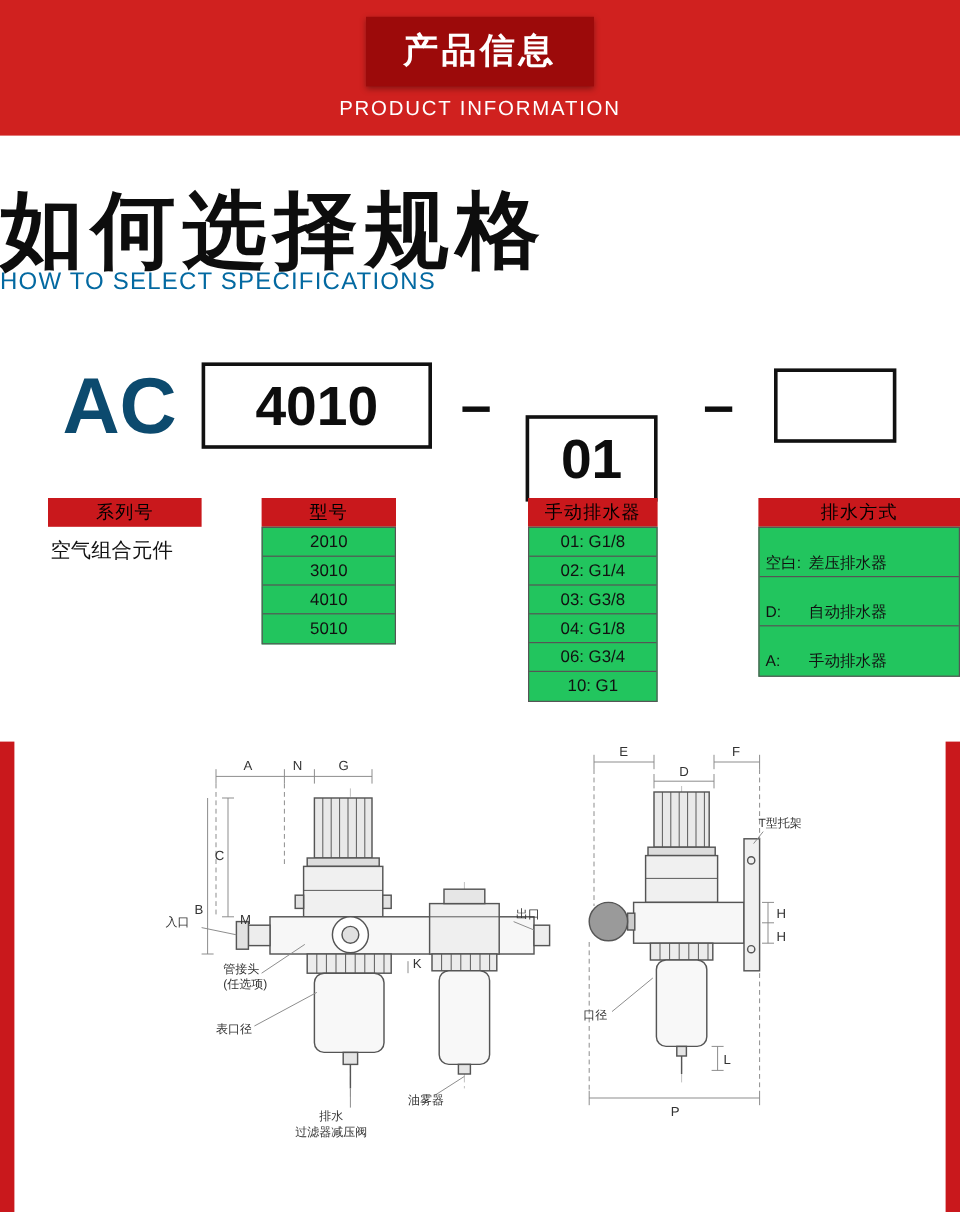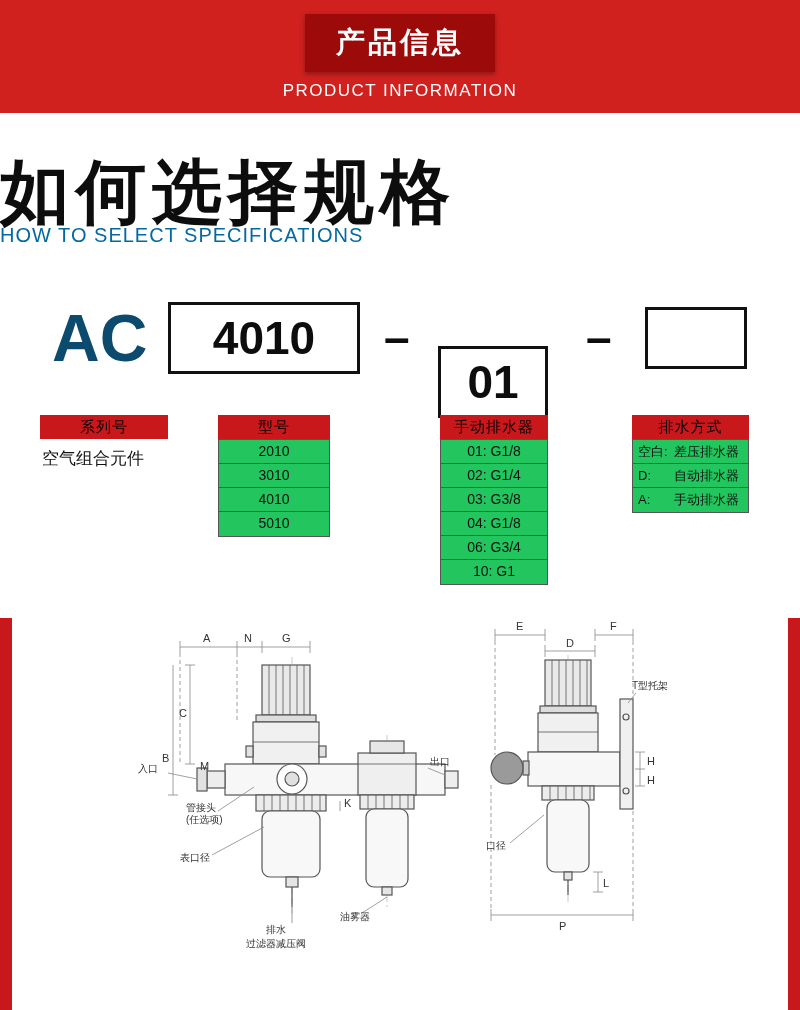--- a/index.html
+++ b/index.html
@@ -24,29 +24,29 @@
   .box2 { left:438px; width:110px;margin-top:44px; }
   .box3 { left:645px; top:5px; width:102px; height:62px; }
   .dash { position:absolute; top:8px; font-size:46px; font-weight:900; color:#0d0d0d; }
   .dash1 { left:384px; }
   .dash2 { left:586px; }
 
   
   .col1 { left:40px;  width:128px; }
   .col2 { left:218px; width:112px; }
   .col3 { left:440px; width:108px; }
-  .col4 { left:632px; width:117px; }
+  .col4 { left:632px; width:168px; }
 
   .red-label { position:absolute; top:415px; height:24px; background:#c9181c; color:#000000; font-size:15px; display:flex; align-items:center; justify-content:center; letter-spacing:1px; }
   .series-value { position:absolute; top:447px; left:42px; font-size:17px; color:#111; }
 
   .opt-table { position:absolute; top:439px; border:1px solid #555; background:#22c55e; }
   .opt-row { height:24px; line-height:23px; border-bottom:1px solid #555; font-size:14px; color:#111; text-align:center; }
   .opt-row:last-child { border-bottom:none; }
-  .drain-row { display:flex; text-align:left; padding-left:5px; font-size:13px; }
+  .drain-row { display:flex; text-align:left; padding-left:5px; font-size:13px;margin-top:17px; }
   .drain-key { width:36px; flex:none; }
   .drain-val { flex:1; }
 
   
   .strip { position:absolute; top:618px; width:12px; height:392px; background:#c9181c; }
   .strip-left { left:0; }
   .strip-right { right:0; }
 
   
   .drawing { position:absolute; left:40px; top:615px; width:720px; height:380px; }

